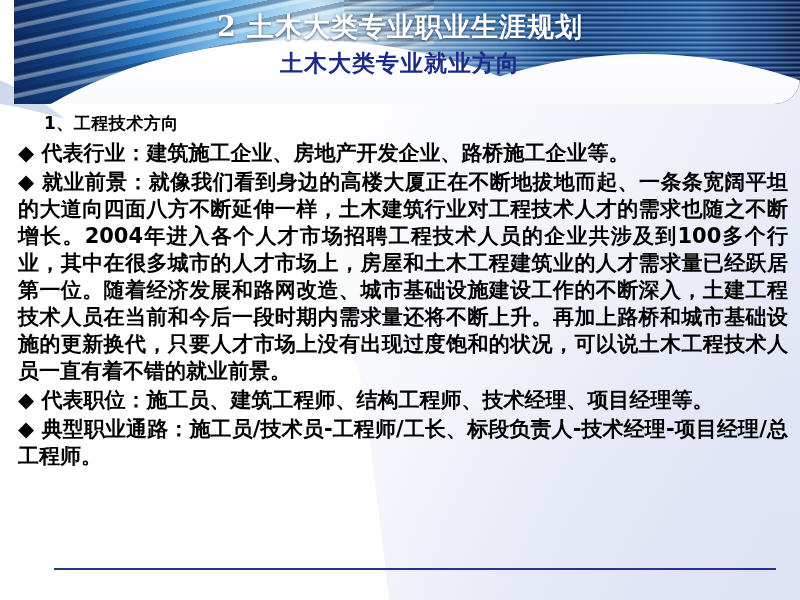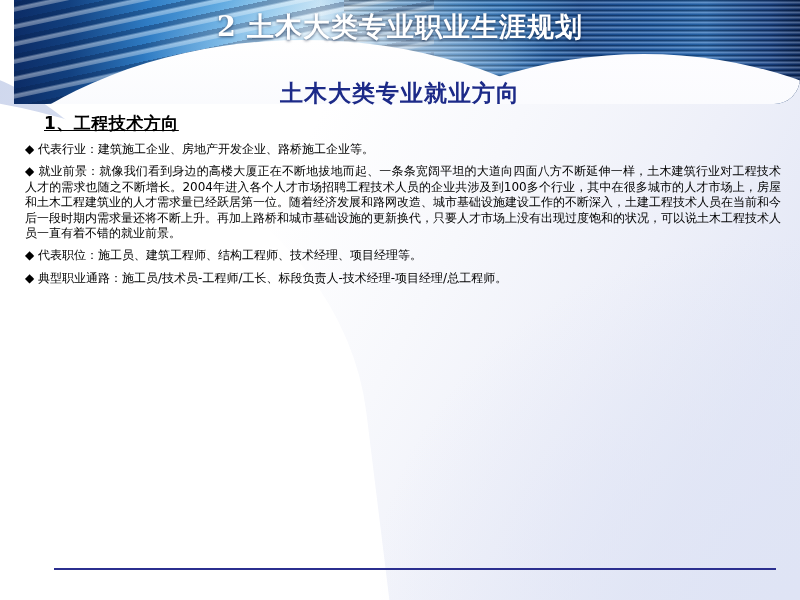--- a/index.html
+++ b/index.html
@@ -167,21 +167,21 @@
     font-size: 27px;
     font-weight: bold;
     letter-spacing: 1px;
     text-shadow: 0 1px 3px rgba(4,22,56,.65);
     white-space: nowrap;
   }
 
   .subtitle {
     position: absolute;
     left: 0; right: 0;
-    top: 78px;
+    top: 48px;
     text-align: center;
     color: #1c2a88;
     font-family: "DejaVu Serif", "Liberation Serif", serif;
     font-size: 23px;
     font-weight: bold;
     letter-spacing: 1px;
     white-space: nowrap;
   }
 
   
@@ -192,30 +192,29 @@
     width: 770px;
     color: #000000;
   }
 
   .sec-heading {
     font-family: "DejaVu Sans", "Liberation Sans", sans-serif;
     font-size: 17px;
     font-weight: bold;
     margin: 0 0 5px 26px;
     letter-spacing: .5px;
-    text-decoration: underline;
   }
 
   .para {
-    font-size: 12px;
-    font-weight: normal;
+    font-size: 21px;
+    font-weight: bold;
     line-height: 1.285;
     text-align: justify;
     text-justify: inter-ideograph;
-    margin: 7px;
+    margin: 0;
   }
 
   .block {
     margin-bottom: 2px;
   }
 
   .hr-rule {
     position: absolute;
     left: 54px;
     top: 568px;

